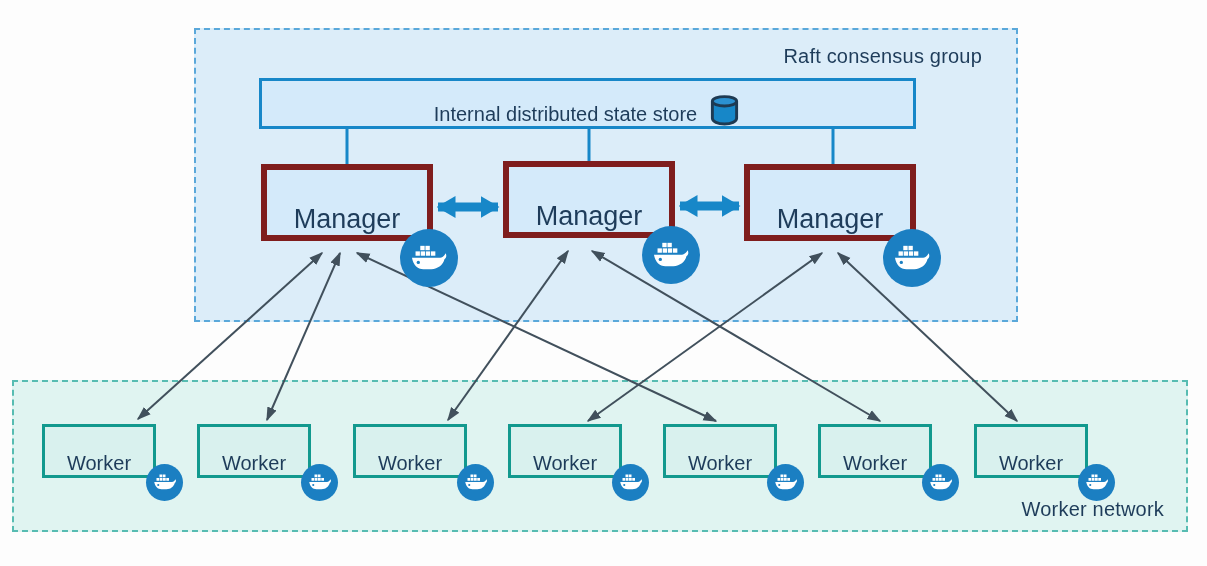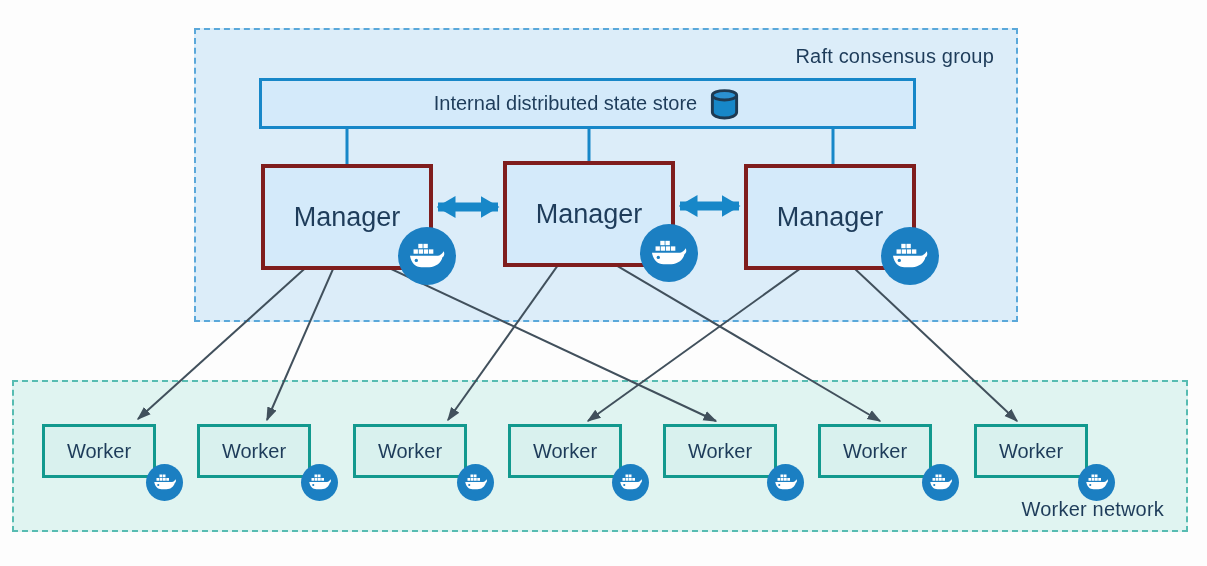--- a/index.html
+++ b/index.html
@@ -10,32 +10,32 @@
   .group{position:absolute;box-sizing:border-box;}
   .raft-group{
     left:194px;top:28px;width:824px;height:294px;
     background:#dcedf9;border:2px dashed #5aa8da;
   }
   .gossip-group{
     left:12px;top:380px;width:1176px;height:152px;
     background:#e0f4f1;border:2px dashed #57bcb2;
   }
   .group-label{position:absolute;font-size:20px;letter-spacing:0.2px;color:#1e3c5a;white-space:nowrap;}
-  .raft-group .group-label{top:15px;right:22px;text-align:right;}
+  .raft-group .group-label{top:15px;right:34px;text-align:right;}
   .gossip-group .group-label{bottom:9px;right:22px;}
   .node{
     position:absolute;box-sizing:border-box;display:flex;
-    align-items:center;justify-content:center;
+    align-items:flex-end;justify-content:center;
   }
   .store-node{
     left:259px;top:78px;width:657px;height:51px;
     background:#d4eafa;border:3px solid #1787c8;gap:11px;font-size:20px;
   }
   .manager-node{
-    width:172px;height:106px;background:#d4eafa;border:4px solid #7f1d1d;
+    width:172px;height:77px;background:#d4eafa;border:6px solid #7f1d1d;
     font-size:27px;
   }
   .worker-node{
     width:114px;height:54px;background:#d9f1ee;border:3px solid #12998e;
     font-size:20px;top:424px;
   }
   .badge{position:absolute;border-radius:50%;background:#1b7fc2;display:flex;align-items:center;justify-content:center;}
   .badge-lg{width:58px;height:58px;left:133px;top:59px;}
   .badge-sm{width:37px;height:37px;left:101px;top:37px;}
   .badge-lg svg{width:38px;height:27px;}

